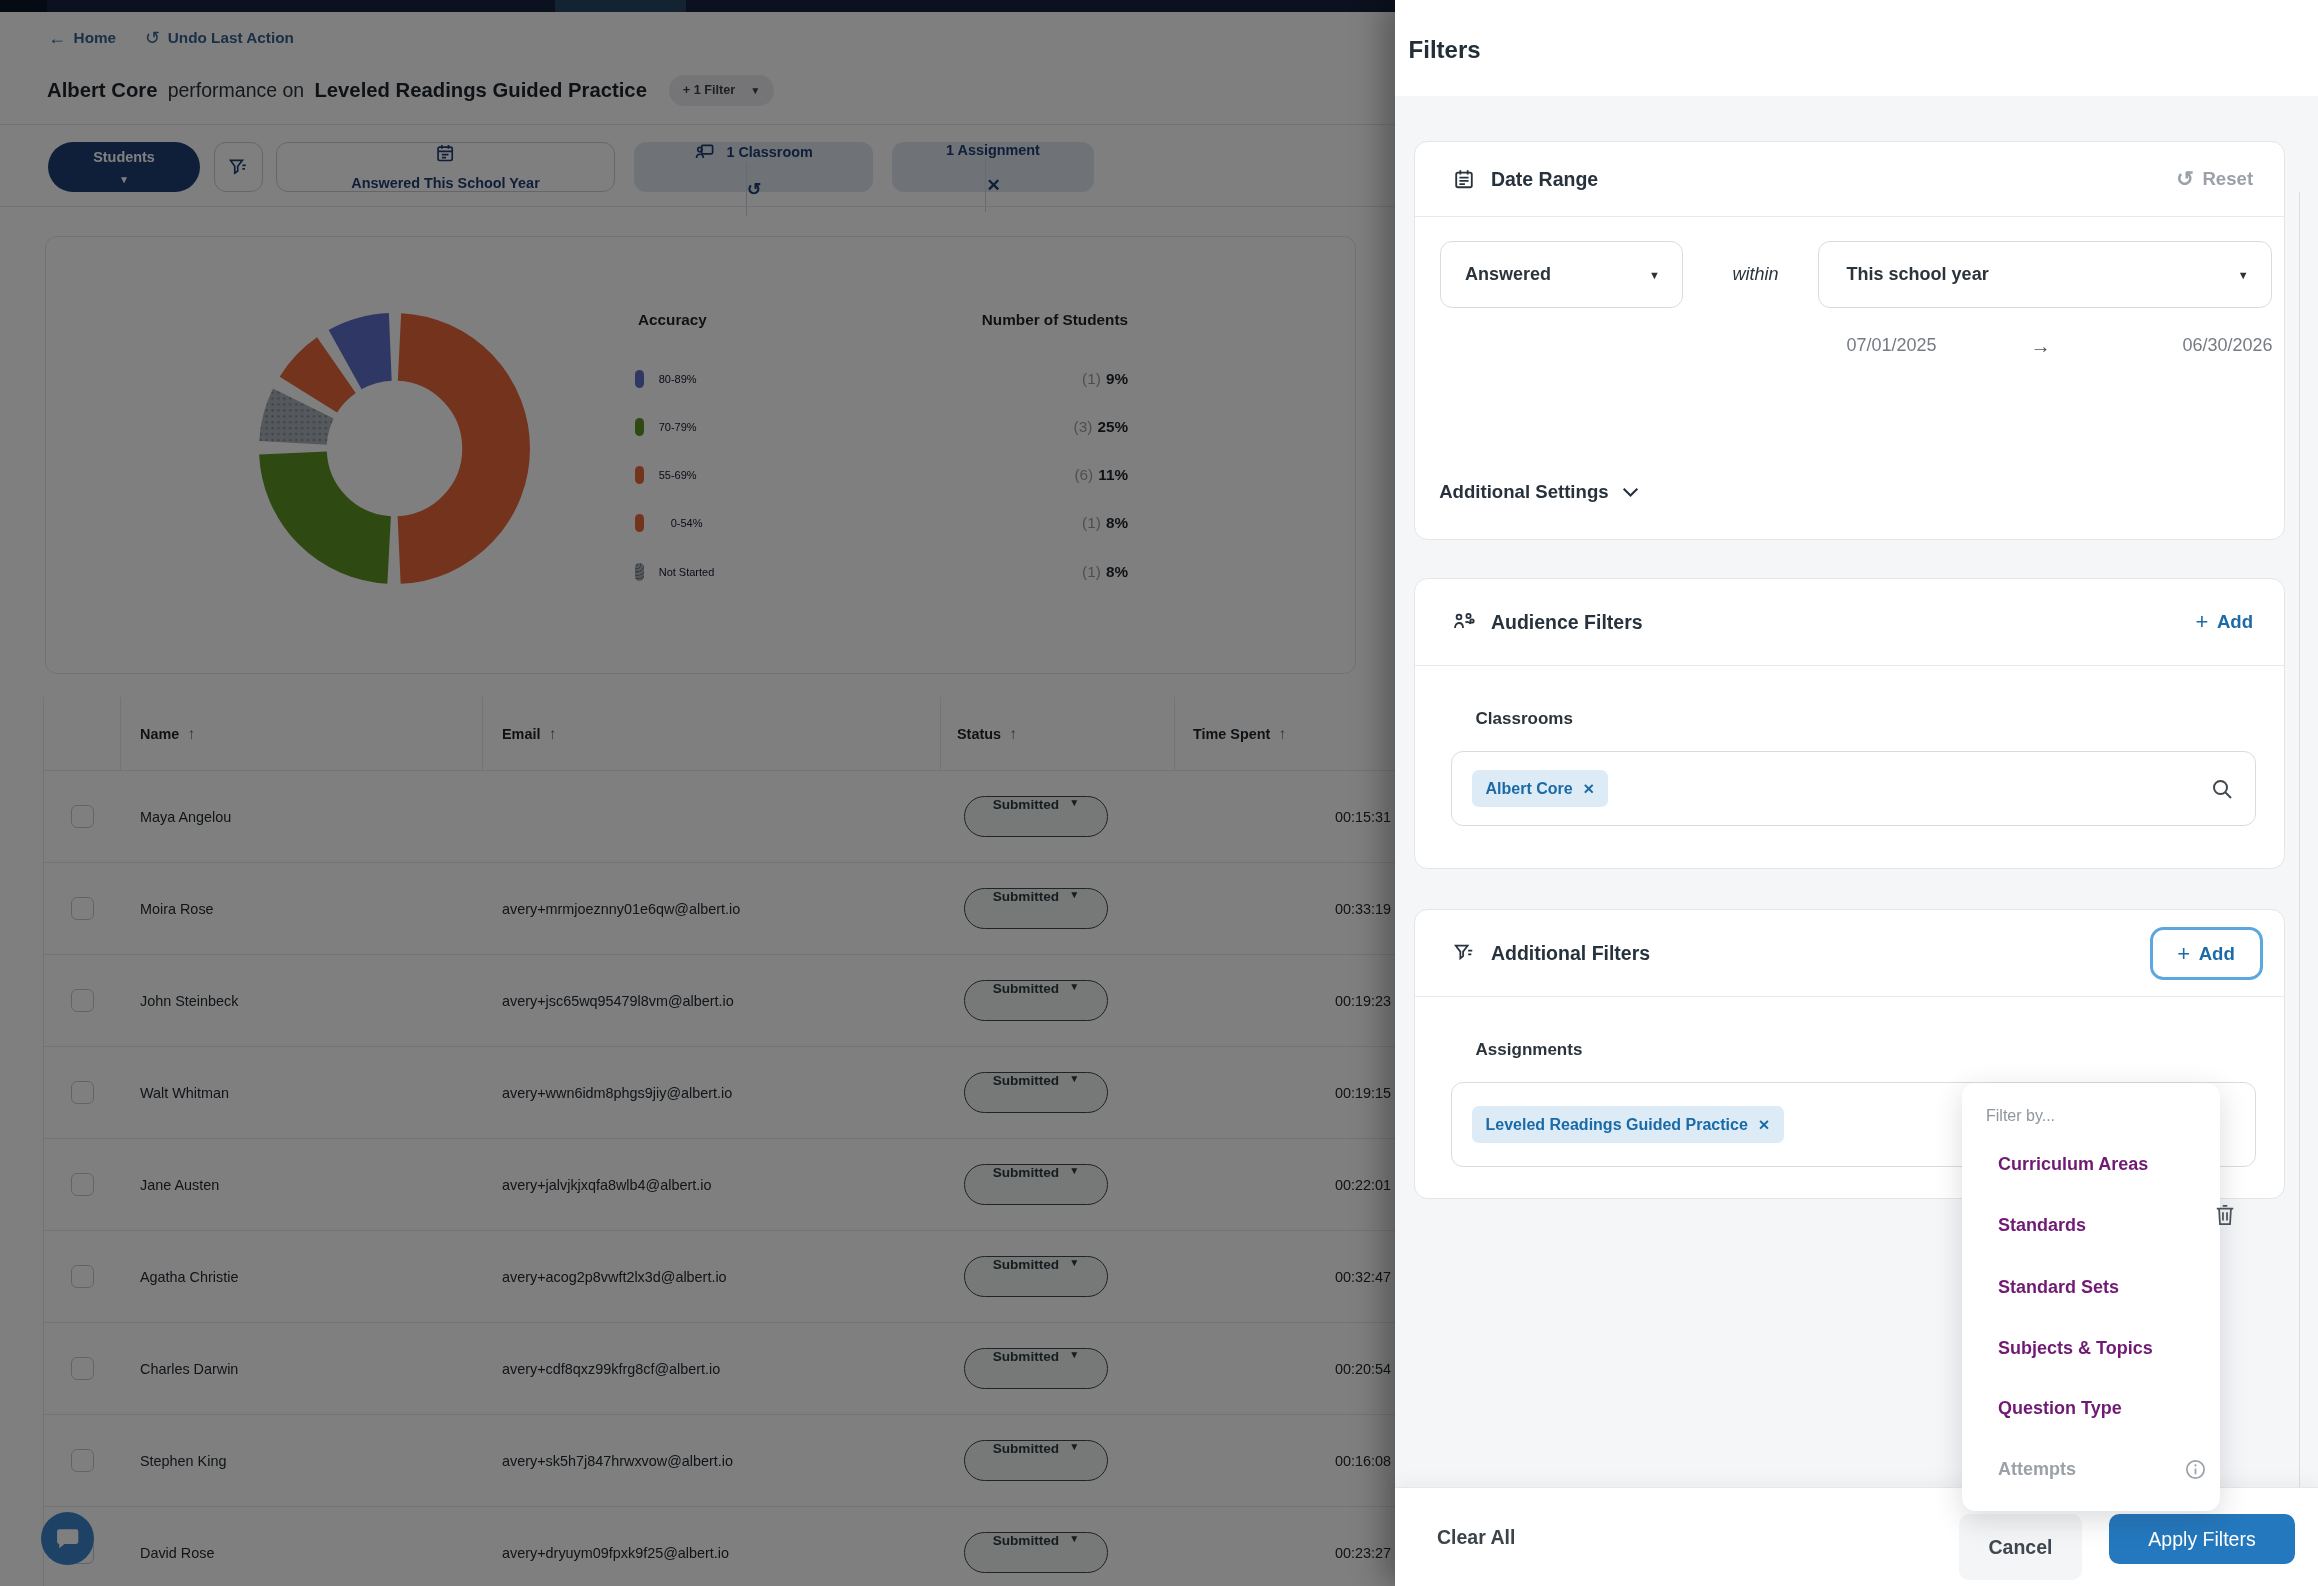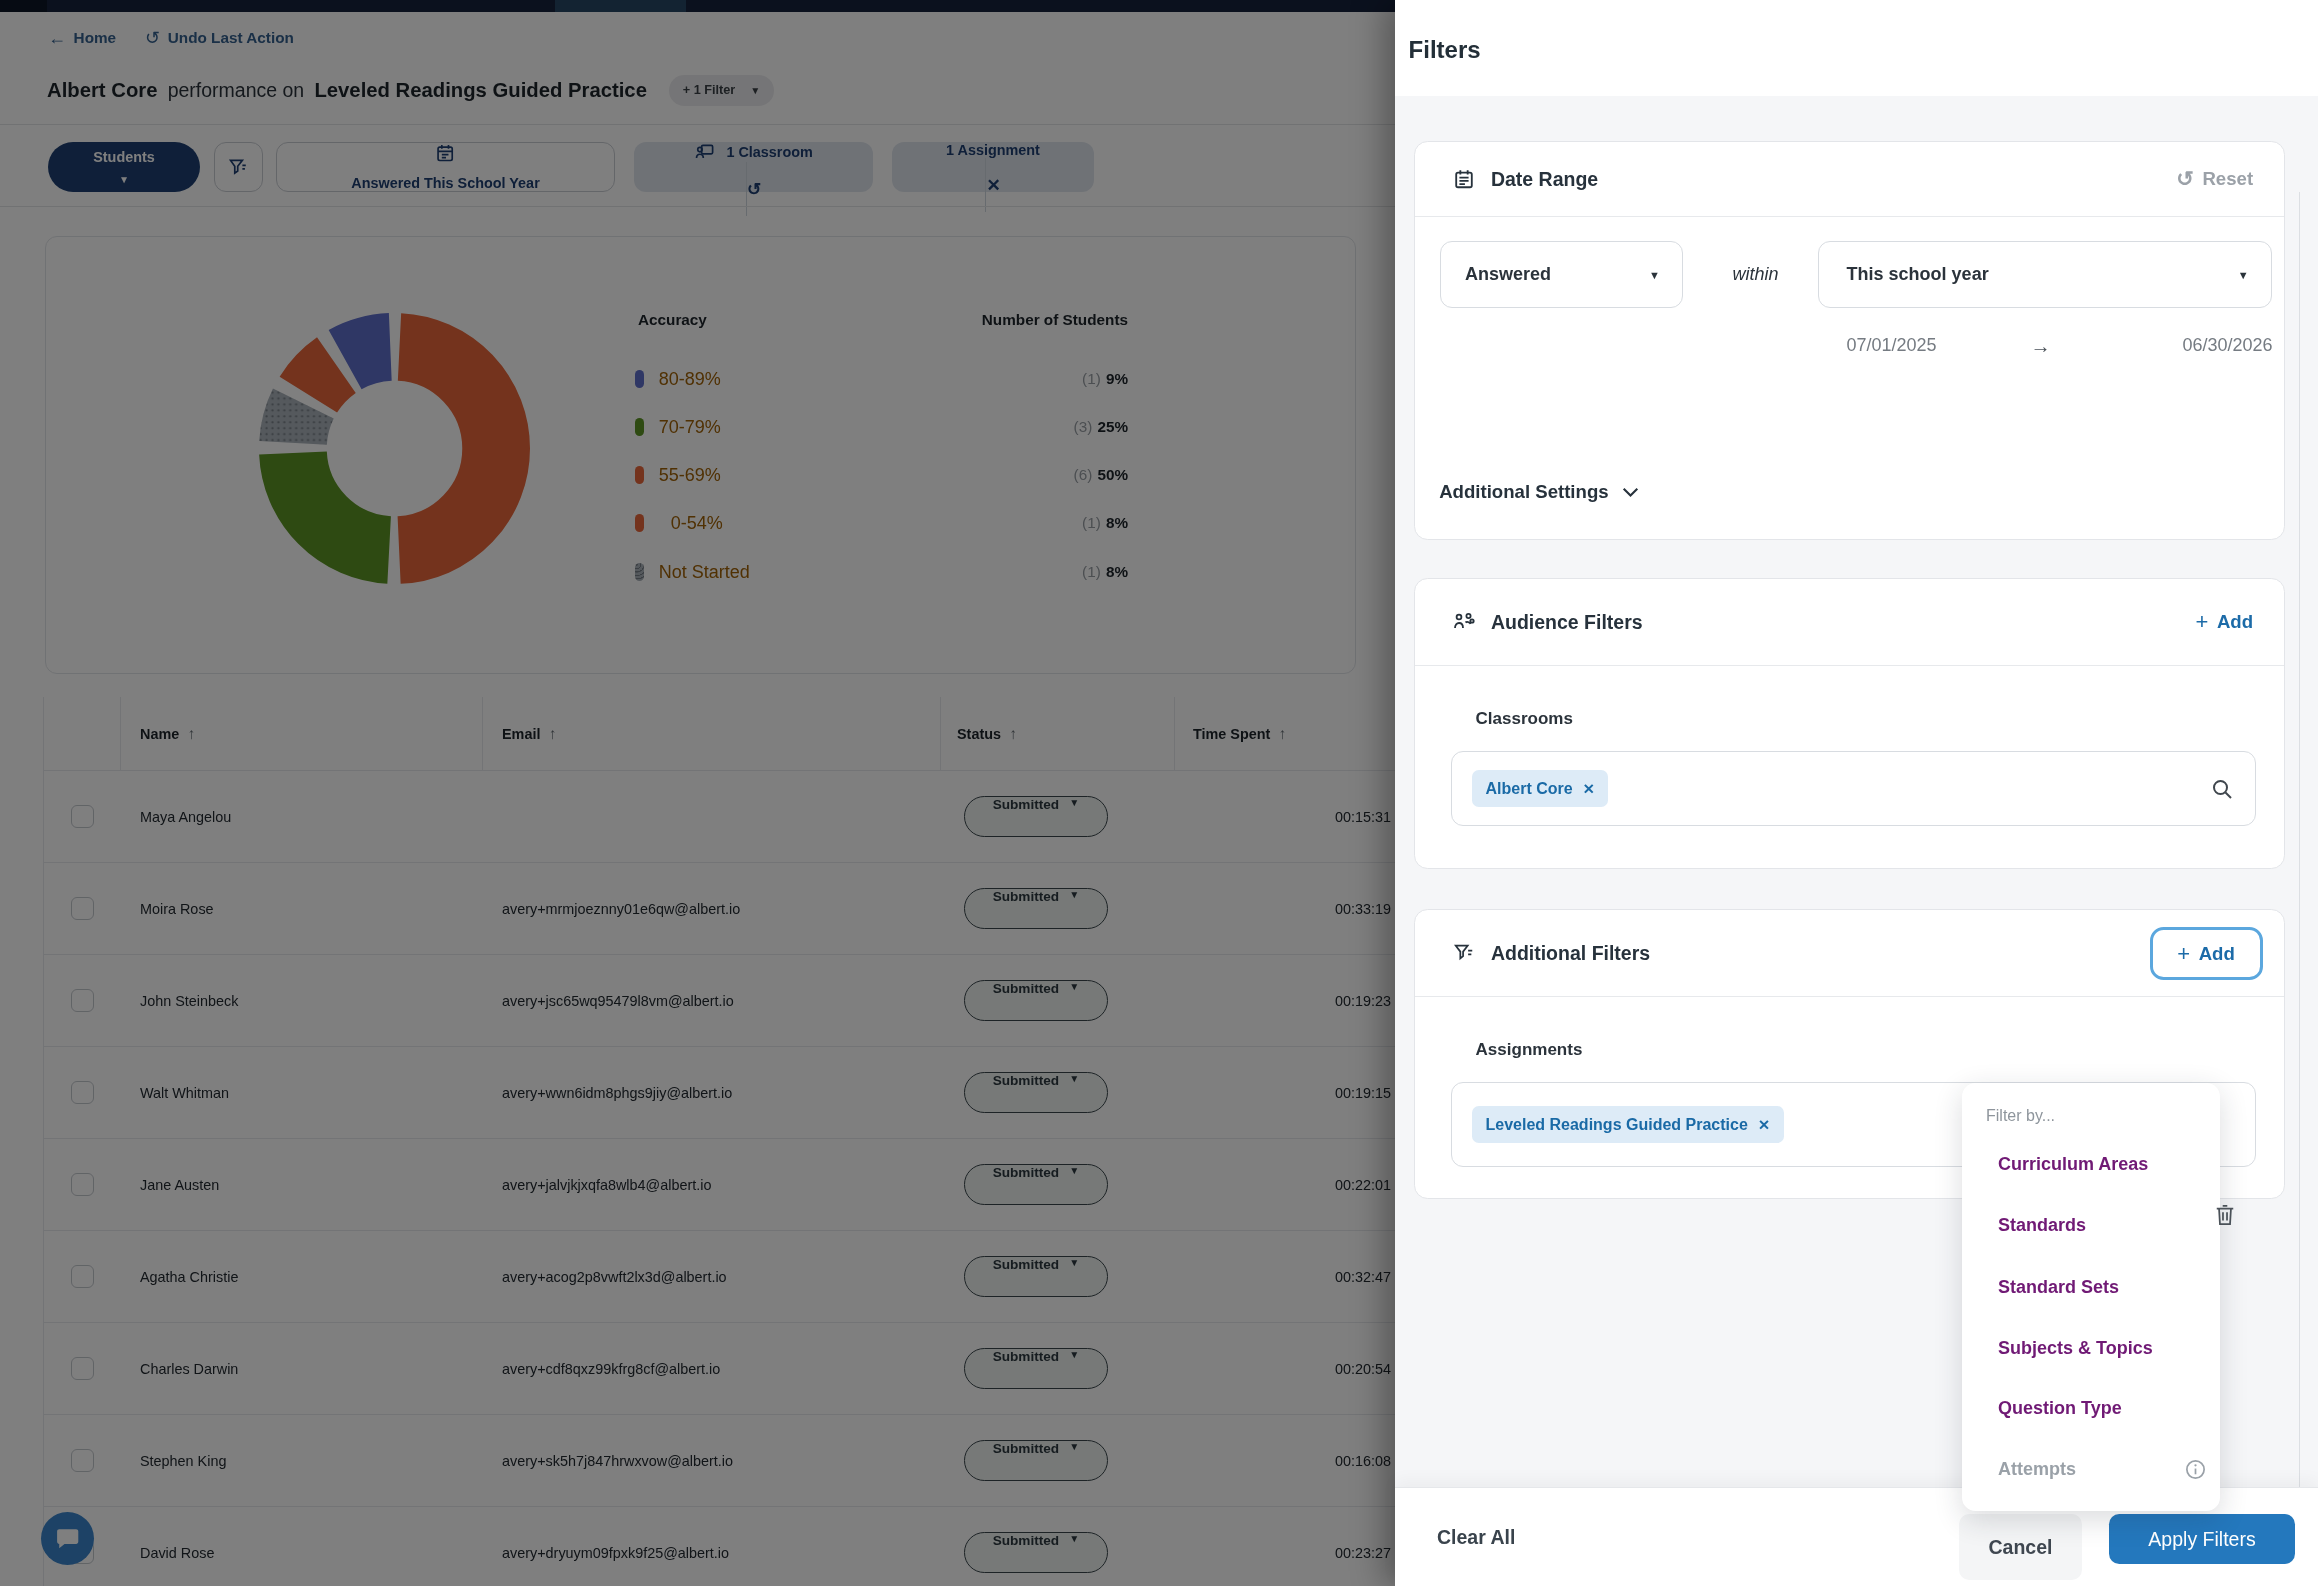--- a/index.html
+++ b/index.html
@@ -36,21 +36,21 @@
   .caret{font-size:10.2px;}
   
   .card-main{position:absolute;left:45px;top:236px;width:1311px;height:438px;background:#fff;
              border:0.8px solid #e1e4e8;border-radius:12px;box-sizing:border-box;}
   .donut-wrap{position:absolute;left:213px;top:76px;width:271px;height:271px;}
   .lg-header{position:absolute;top:74px;font-size:15.3px;font-weight:800;color:#1d242b;}
   .lg-h1{left:592px;}
   .lg-h2{right:227px;}
   .lg-row{position:absolute;left:589px;right:227px;height:22px;display:flex;align-items:center;}
   .lg-swatch{width:9.3px;height:18.6px;border-radius:5.1px;margin-right:14.4px;flex:0 0 auto;}
-  .lg-label{font-size:18px;color:#a16207;text-align:right;}
+  .lg-label{font-size:11px;color:#0f172a;text-align:right;}
   .lg-val{margin-left:auto;font-size:15.3px;color:#1d242b;font-weight:600;}
   .lg-count{color:#989ea4;font-weight:400;margin-right:5.1px;}
   
   .tablewrap{position:absolute;left:43px;top:697px;width:1352px;height:890px;border-left:0.8px solid #e7e9ec;}
   .vline{position:absolute;top:0;bottom:0;width:0.8px;background:#e7e9ec;}
   .thead{position:relative;height:73px;border-bottom:0.8px solid #e7e9ec;}
   .th{position:absolute;top:0;height:73px;display:flex;align-items:center;gap:8.5px;font-size:14.4px;
       font-weight:800;color:#1d242b;cursor:pointer;}
   .sort{font-size:15.3px;color:#626a71;font-weight:400;}
   .trow{position:relative;height:91px;border-bottom:0.8px solid #e7e9ec;background:#fff;}
@@ -235,21 +235,21 @@
             <span class="lg-val"><span class="lg-count">(1)</span><span>9%</span></span>
           </div>
           <div class="lg-row" style="top: 179px;">
             <span class="lg-swatch" style="background: rgb(92, 149, 36);"></span>
             <span class="lg-label">70-79%</span>
             <span class="lg-val"><span class="lg-count">(3)</span><span>25%</span></span>
           </div>
           <div class="lg-row" style="top: 227px;">
             <span class="lg-swatch" style="background: rgb(232, 103, 58);"></span>
             <span class="lg-label">55-69%</span>
-            <span class="lg-val"><span class="lg-count">(6)</span><span>50%</span></span>
+            <span class="lg-val"><span class="lg-count">(6)</span><span>11%</span></span>
           </div>
           <div class="lg-row" style="top: 275px; gap: 12px;">
             <span class="lg-swatch" style="background: rgb(232, 103, 58);"></span>
             <span class="lg-label">0-54%</span>
             <span class="lg-val"><span class="lg-count">(1)</span><span>8%</span></span>
           </div>
           <div class="lg-row" style="top: 324px;">
             <span class="lg-swatch" style="background: repeating-radial-gradient(circle at 1.7px 1.7px, rgb(118, 126, 134) 0px, rgb(118, 126, 134) 0.8px, rgb(170, 178, 186) 1.3px, rgb(170, 178, 186) 3.4px);"></span>
             <span class="lg-label">Not Started</span>
             <span class="lg-val"><span class="lg-count">(1)</span><span>8%</span></span>

